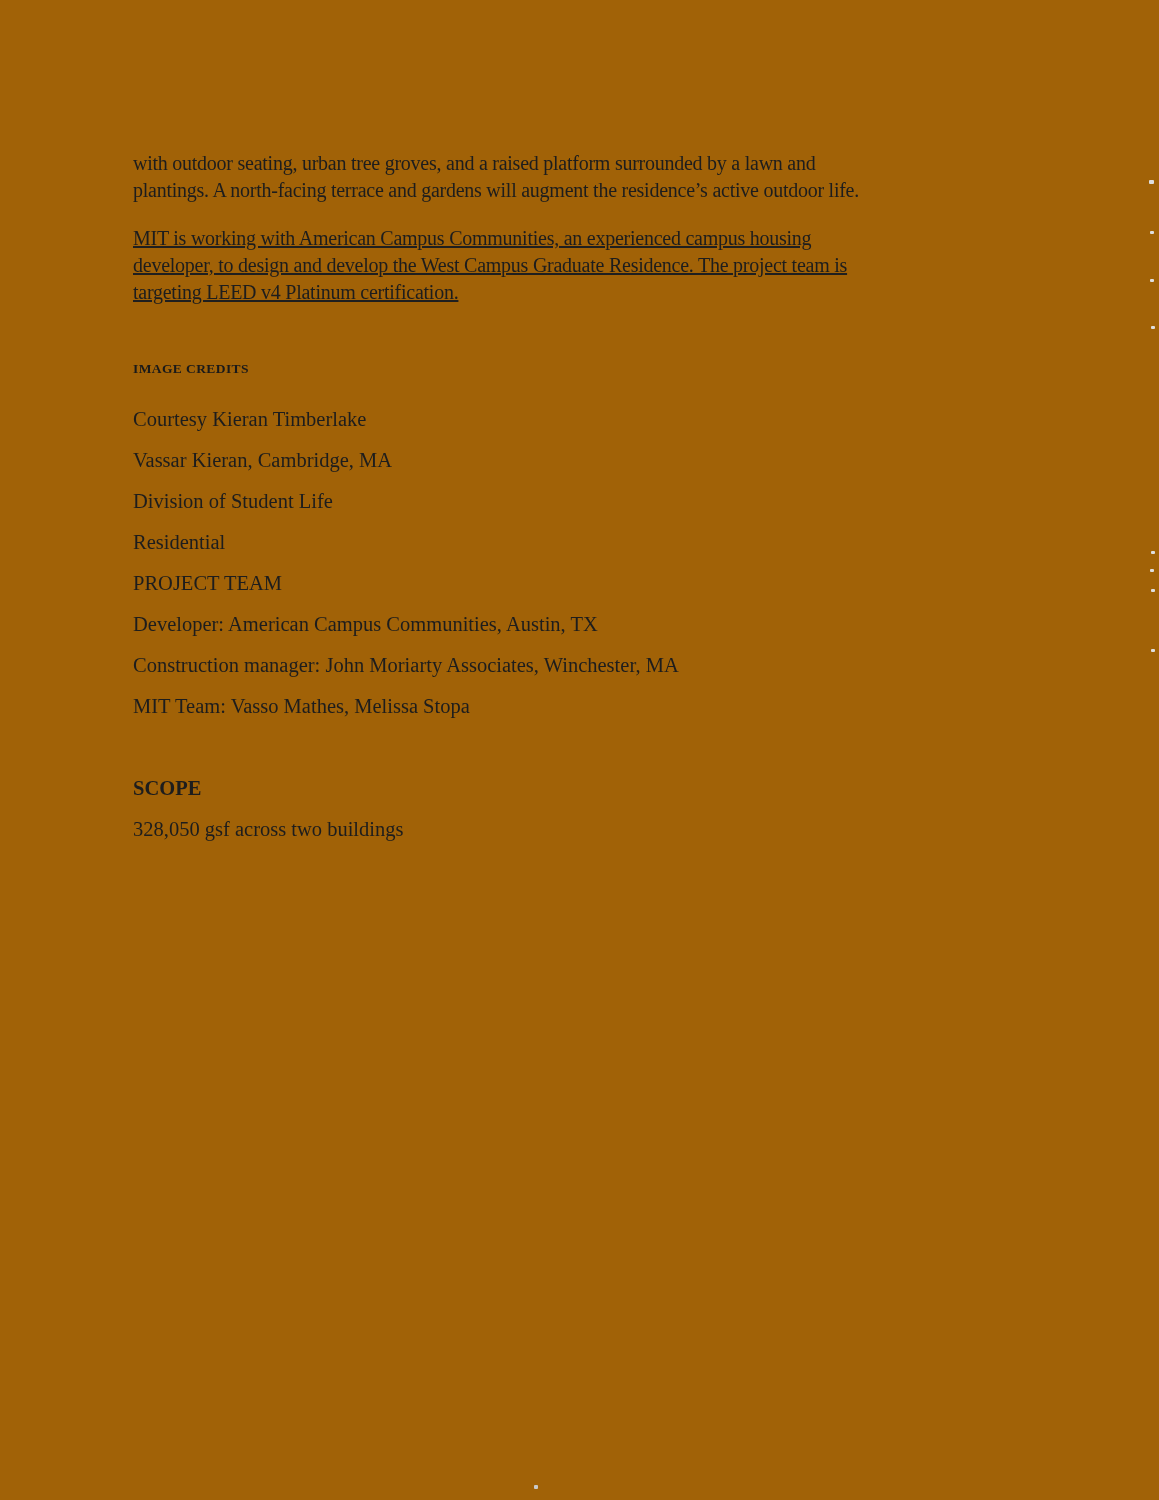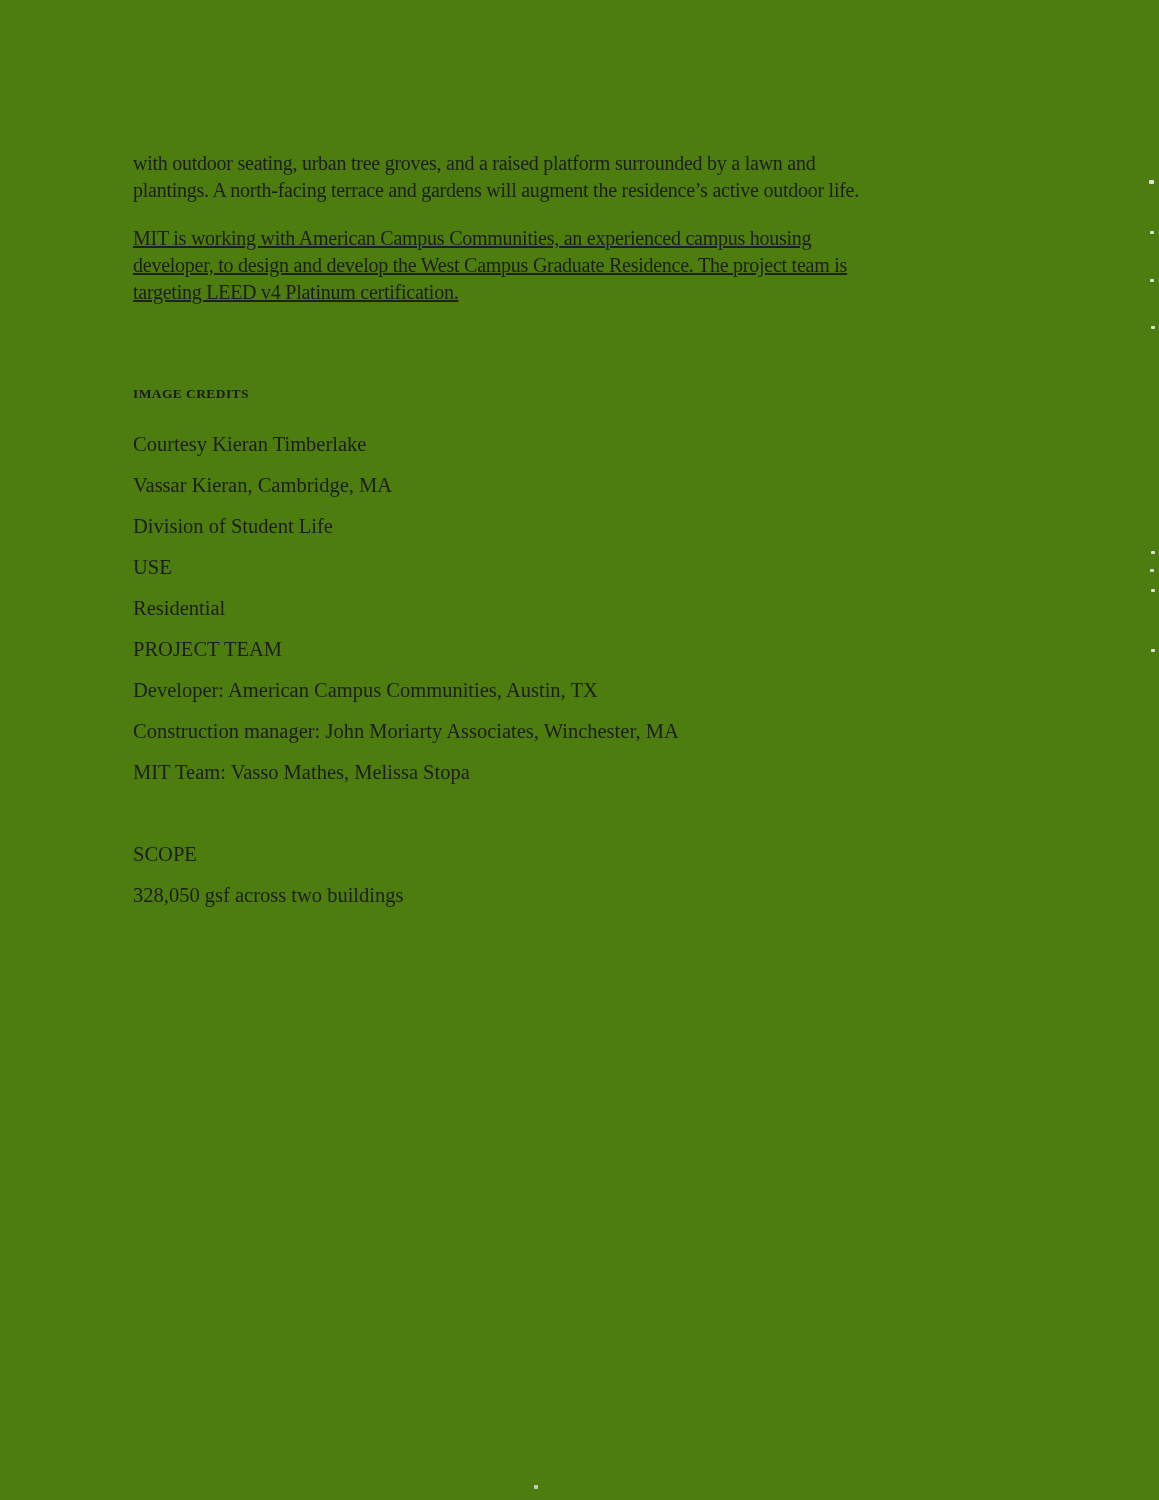--- a/index.html
+++ b/index.html
@@ -13,58 +13,58 @@
     position: relative;
     overflow: hidden;
     font-family: "Liberation Serif", "DejaVu Serif", serif;
     color: #1f1f1f;
   }
   .page {
     position: absolute;
     top: 0; left: 0;
     width: 1159px;
     height: 1500px;
-    background: #4d7c0f;
+    background: #a16207;
   }
   .content {
     position: absolute;
     top: 150px;
     left: 133px;
     width: 900px;
   }
   .para { margin: 0; }
   .para + .para { margin-top: 21px; text-decoration: underline; }
   .para .pline {
     font-size: 20px;
     line-height: 27px;
     height: 27px;
     white-space: nowrap;
     letter-spacing: -0.25px;
     color: #1d1d1d;
   }
   .credits-heading {
-    margin-top: 80px;
+    margin-top: 55px;
     font-size: 13.5px;
     line-height: 16px;
     height: 16px;
     font-weight: bold;
     letter-spacing: 0.4px;
     color: #1a1a1a;
     white-space: nowrap;
   }
   .line {
     font-size: 20.5px;
     line-height: 21px;
     height: 21px;
     margin-top: 20px;
     white-space: nowrap;
     color: #1d1d1d;
   }
   .line.first-after-heading { margin-top: 32px; }
-  .line.section-gap { margin-top: 61px; }
+  .line.section-gap { margin-top: 61px; font-weight: bold; }
   .speck {
     position: absolute;
     background: #dedede;
     border-radius: 1px;
   }
   .speck.darker { background: #c9c9c9; }
 </style>
 </head>
 <body>
 
@@ -84,21 +84,20 @@
     </div>
 
     <div class="credits-heading">IMAGE CREDITS</div>
 
     <div class="line first-after-heading">Courtesy Kieran Timberlake</div>
 
     <div class="line">Vassar Kieran, Cambridge, MA</div>
 
     <div class="line">Division of Student Life</div>
 
-    <div class="line">USE</div>
     <div class="line">Residential</div>
 
     <div class="line">PROJECT TEAM</div>
     <div class="line">Developer: American Campus Communities, Austin, TX</div>
     <div class="line">Construction manager: John Moriarty Associates, Winchester, MA</div>
     <div class="line">MIT Team: Vasso Mathes, Melissa Stopa</div>
 
     <div class="line section-gap">SCOPE</div>
     <div class="line">328,050 gsf across two buildings</div>
 

